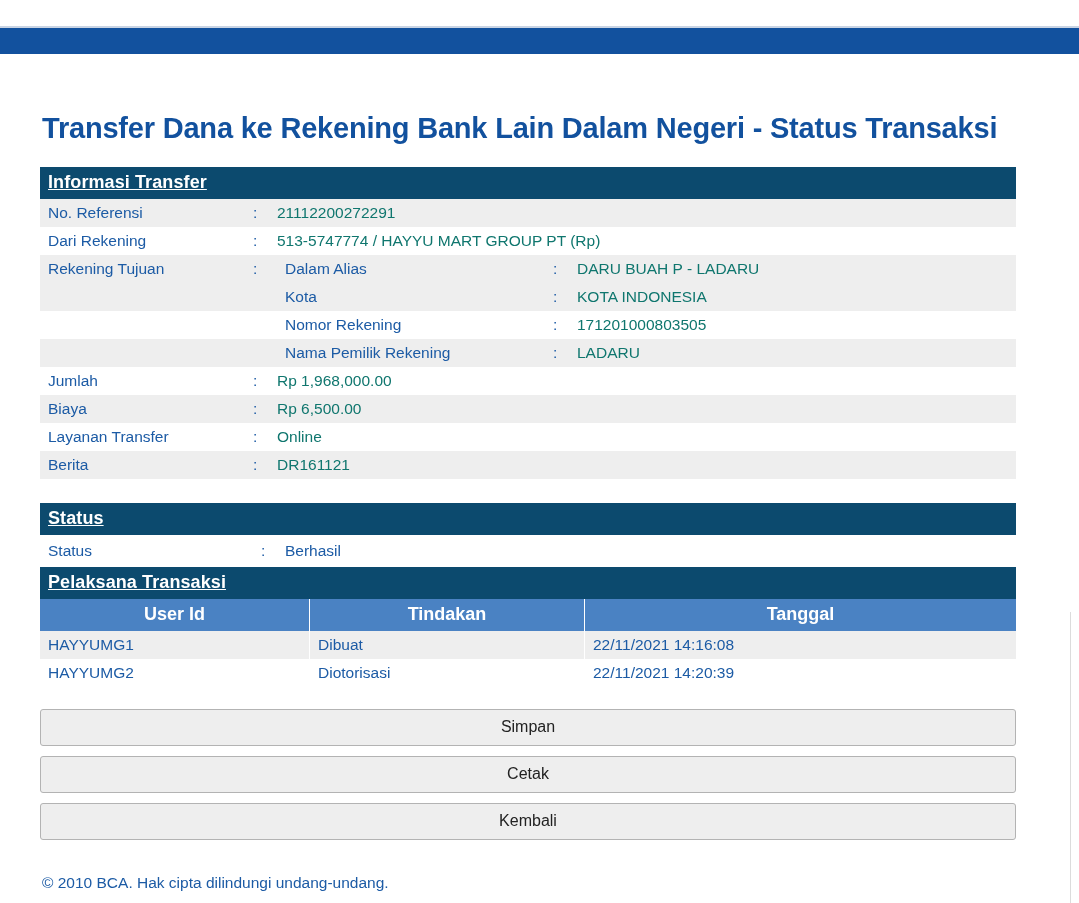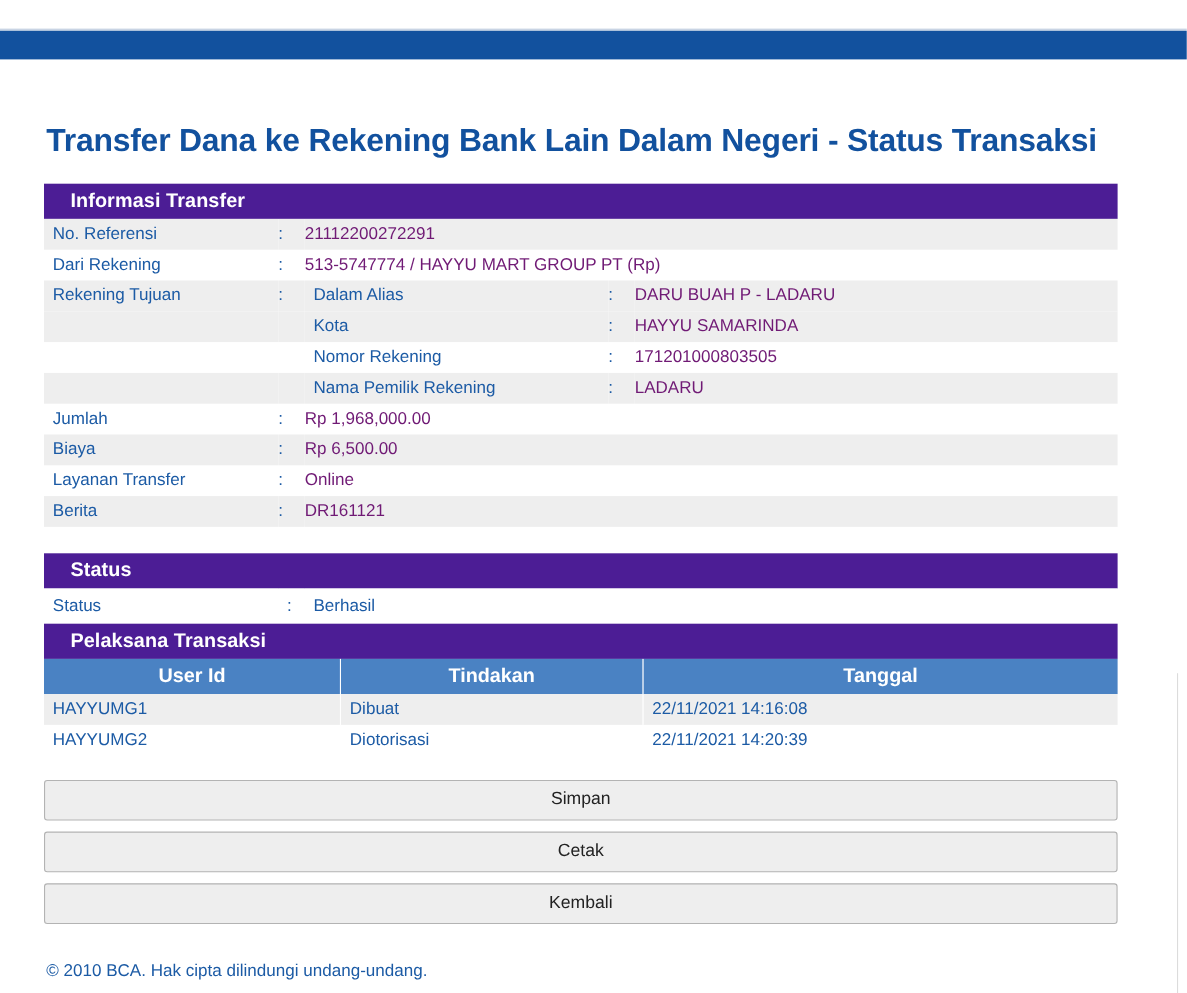--- a/index.html
+++ b/index.html
@@ -34,44 +34,45 @@
     margin: 58px 0 22px 2px;
     letter-spacing: -0.2px;
   }
   table.info {
     width: 976px;
     border-collapse: collapse;
     font-size: 15.5px;
     color: #1c5ba5;
   }
   .section-head td {
-    background: #4c1d95;
+    background: #0c4a6e;
     color: #ffffff;
     font-weight: bold;
     font-size: 18px;
-    padding: 5px 8px 6px 24px;
+    padding: 5px 8px 6px 8px;
     letter-spacing: 0.1px;
+    text-decoration: underline;
   }
   tr.zebra td {
     background: #eeeeee;
   }
   td.lbl {
     width: 205px;
     padding: 5px 0 5px 8px;
     color: #1c5ba5;
     white-space: nowrap;
   }
   td.colon {
     width: 16px;
     padding: 5px 8px 5px 0;
     color: #1c5ba5;
   }
   td.val {
     padding: 5px 0 5px 0;
-    color: #701a75;
+    color: #0f766e;
   }
   td.sublbl {
     padding: 5px 0 5px 8px;
     color: #1c5ba5;
     width: 268px;
   }
   td.subcolon {
     width: 16px;
     color: #1c5ba5;
     padding: 5px 8px 5px 0;
@@ -184,21 +185,21 @@
           <td class="subcolon">:</td>
           <td class="val">DARU BUAH P - LADARU</td>
         </tr>
 
 
         <tr class="zebra">
           <td class="lbl"></td>
           <td class="colon"></td>
           <td class="sublbl">Kota</td>
           <td class="subcolon">:</td>
-          <td class="val">HAYYU SAMARINDA</td>
+          <td class="val">KOTA INDONESIA</td>
         </tr>
 
         <tr>
           <td class="lbl"></td>
           <td class="colon"></td>
           <td class="sublbl">Nomor Rekening</td>
           <td class="subcolon">:</td>
           <td class="val">171201000803505</td>
         </tr>
 

